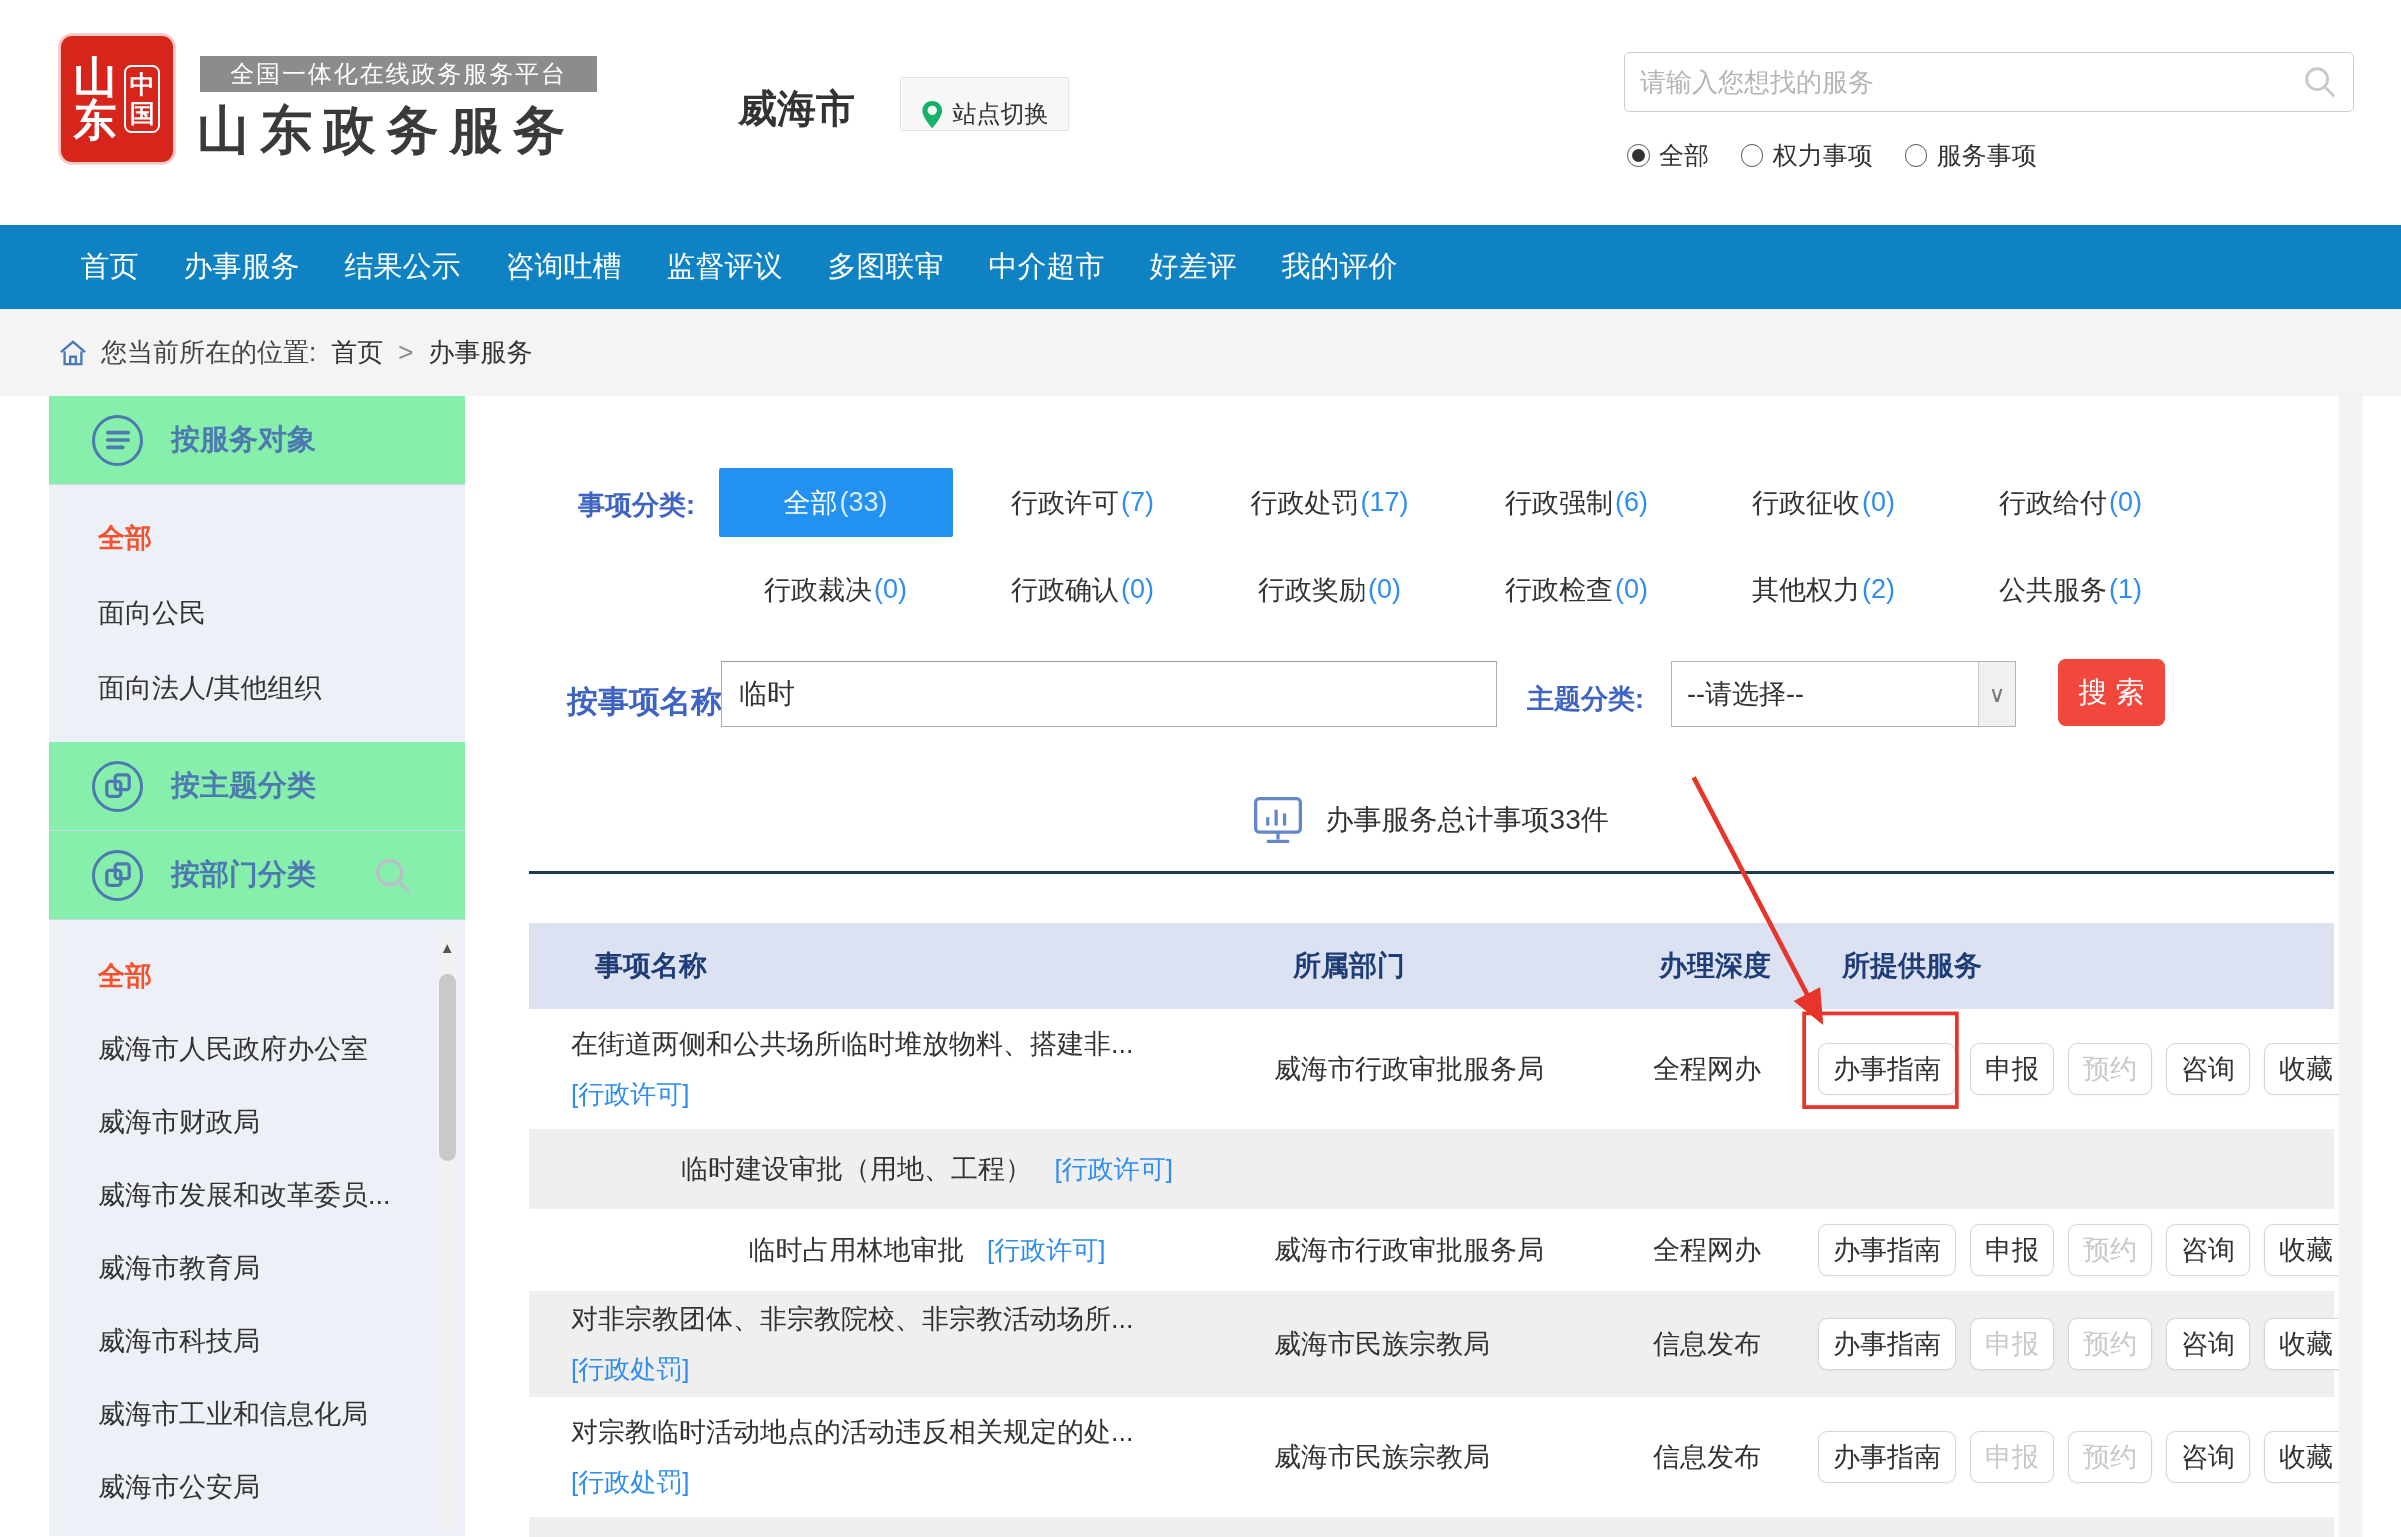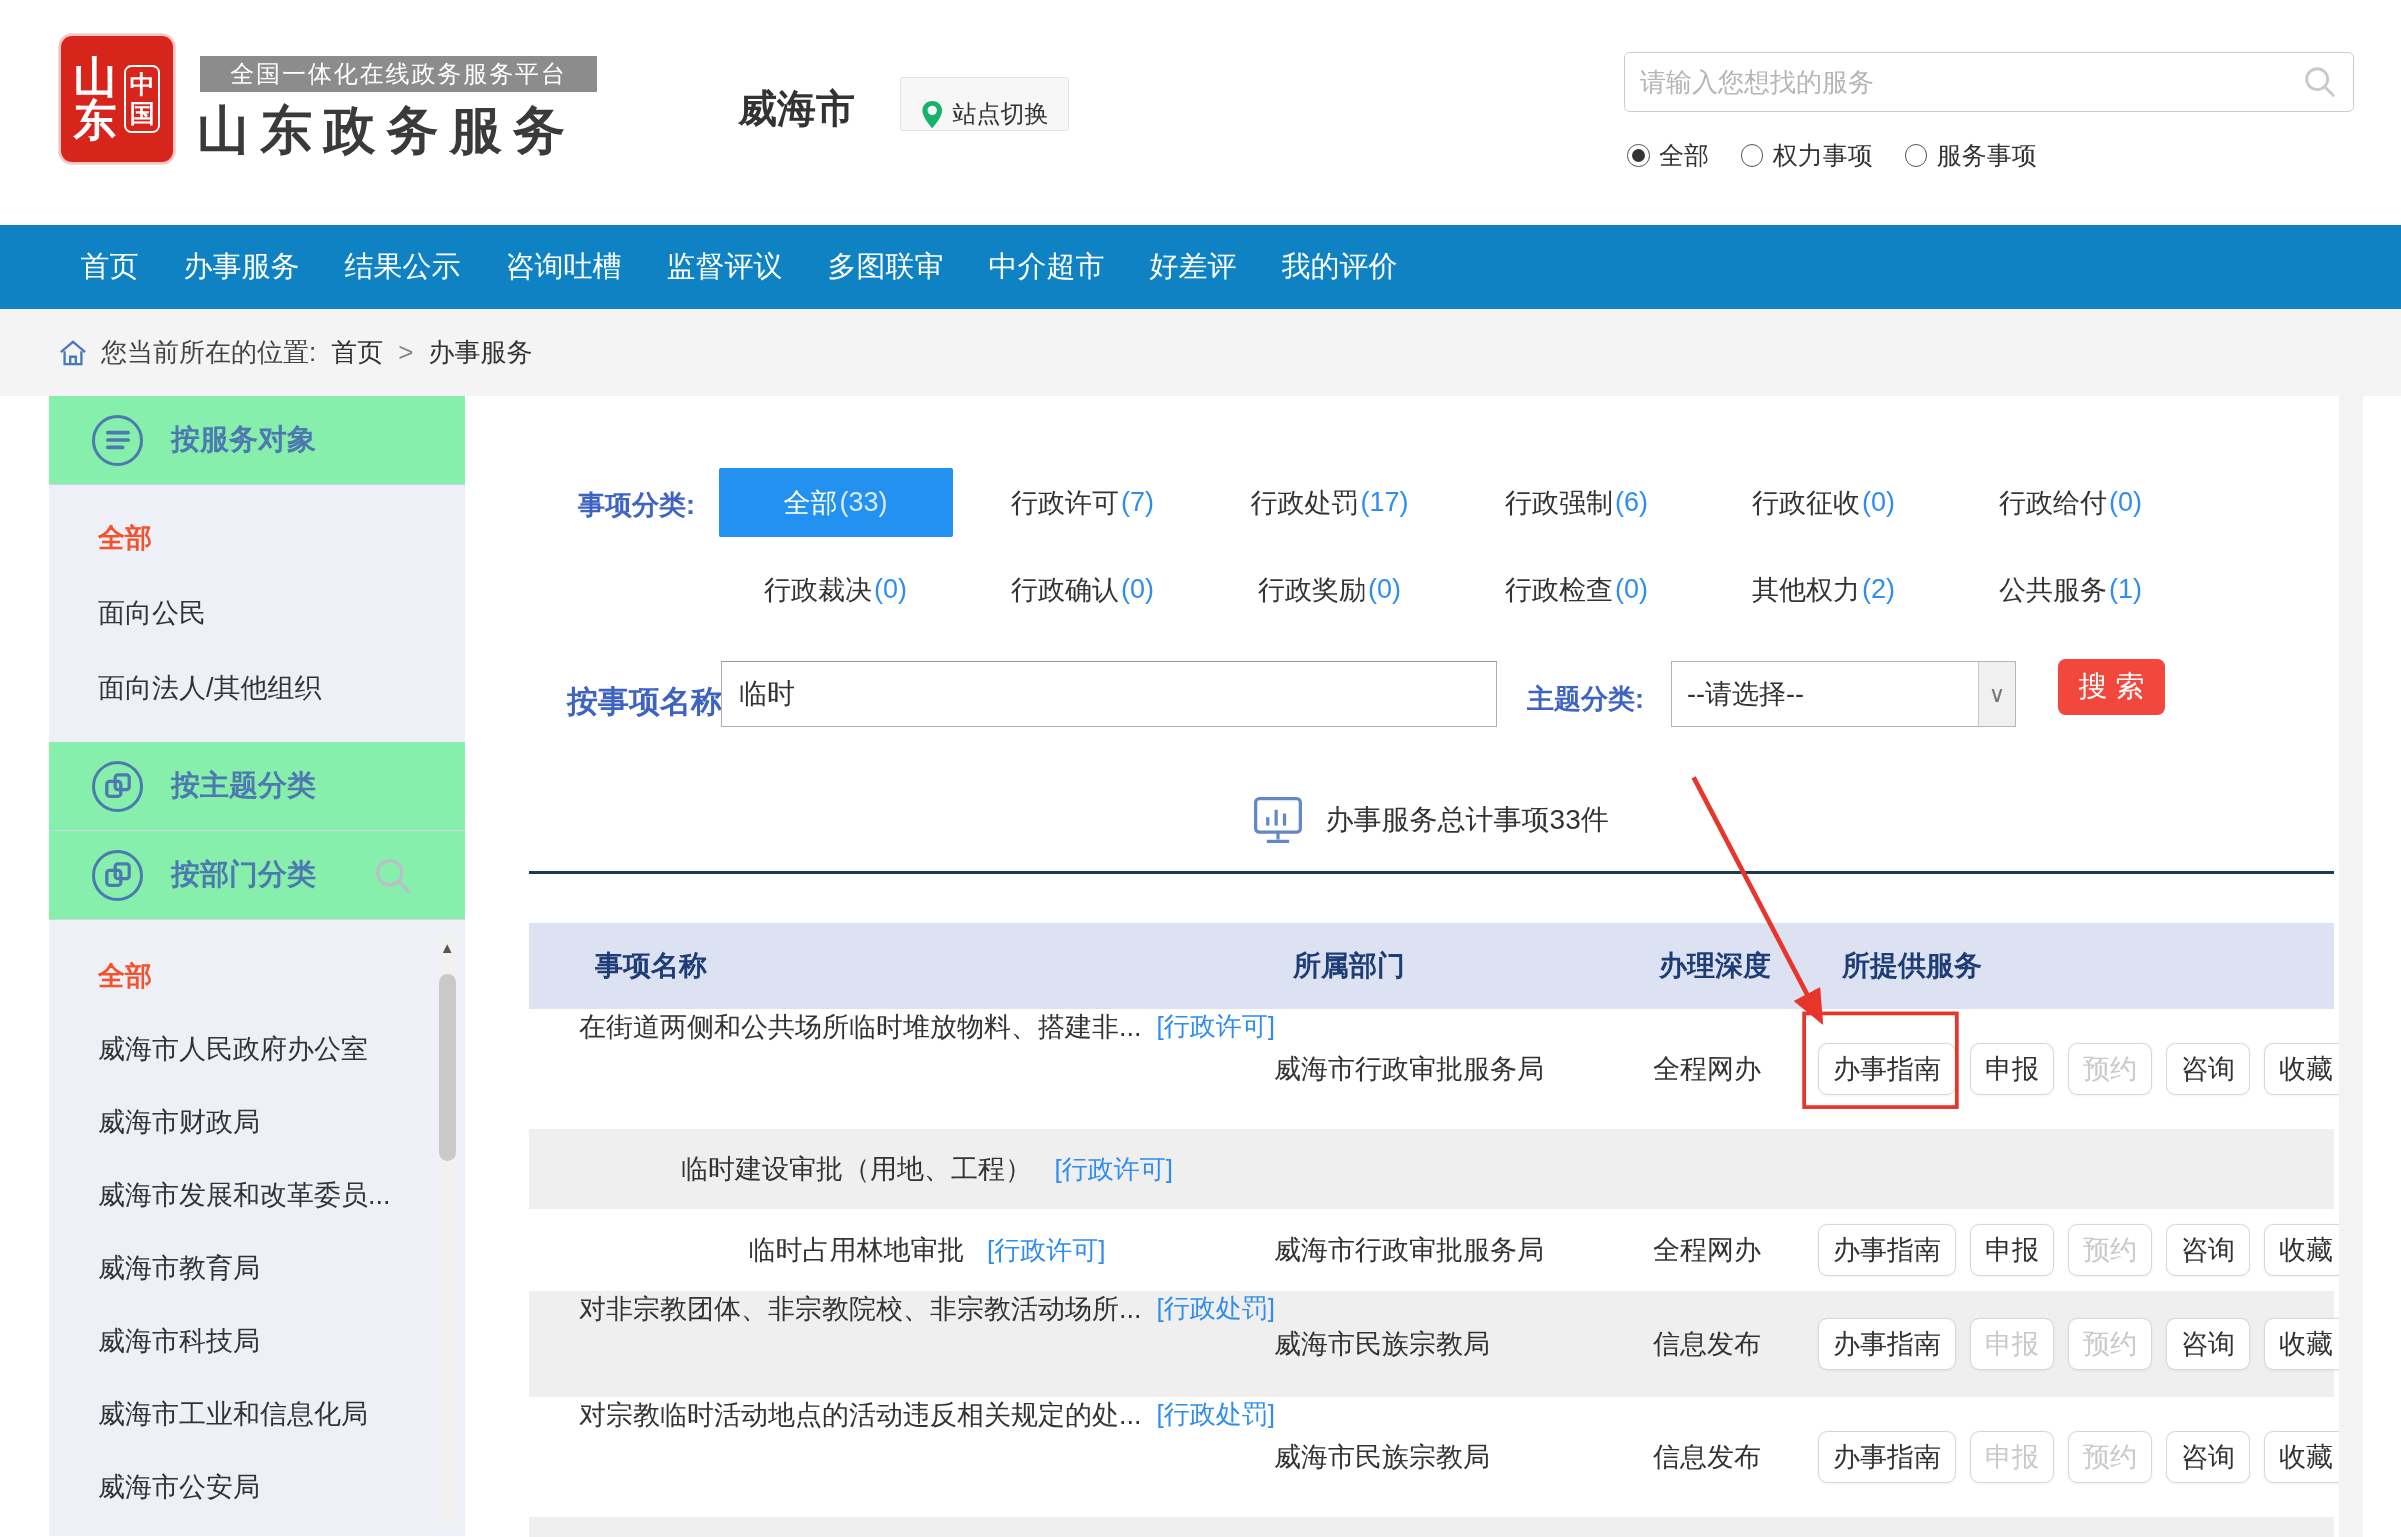--- a/index.html
+++ b/index.html
@@ -59,34 +59,34 @@
 .cat-cell.chip .cname{color:#fff}
 .cat-cell.chip .ccount{color:#d8ecff}
 
 
 .fname-label{position:absolute;left:567px;top:681px;font-size:31px;color:#3e63c3;font-weight:bold}
 .fname-input{position:absolute;left:721px;top:661px;width:776px;height:66px;border:0.9px solid #adadad;border-top-color:#999;background:#fff;font-size:28px;padding:1px 17px;outline:0;color:#333;font-family:inherit}
 .topic-label{position:absolute;left:1527px;top:681px;font-size:27px;color:#3e63c3;font-weight:bold}
 .select{position:absolute;left:1671px;top:661px;width:345px;height:66px;border:0.9px solid #b5b5b5;background:#fff;display:flex;align-items:center;cursor:pointer}
 .select .val{flex:1;padding-left:15px;font-size:27px;color:#333}
 .select .arrow{width:37px;height:100%;border-left:0.9px solid #c9c9c9;background:#f0f0f0;display:flex;align-items:center;justify-content:center;color:#777;font-size:22.5px}
-.search-btn{position:absolute;left:2058px;top:659px;width:107px;height:56px;background:#f2473c;color:#fff;font-size:29px;border:0;border-radius:7.5px;display:flex;align-items:center;justify-content:center;cursor:pointer;white-space:pre}
+.search-btn{position:absolute;left:2058px;top:659px;width:107px;height:67px;background:#f2473c;color:#fff;font-size:29px;border:0;border-radius:7.5px;display:flex;align-items:center;justify-content:center;cursor:pointer;white-space:pre}
 
 
 .stats{position:absolute;left:1251px;top:793px;display:flex;align-items:center;gap:20.6px;font-size:28px;color:#333}
 .hr{position:absolute;left:529px;top:871px;width:1805px;height:2.8px;background:#1a3c52}
 
 
 .table{position:absolute;left:529px;top:923px;width:1805px}
 .thead{height:86px;background:#dce2f1;position:relative;font-size:28px;font-weight:bold;color:#1e3d77}
 .thead span{position:absolute;top:0;line-height:86px}
 .th-name{left:66px}.th-dept{left:764px}.th-depth{left:1130px}.th-srv{left:1313px}
 .trow{position:relative;background:#fff}
 .trow.alt{background:#efefef}
-.c-name{position:absolute;left:42px;top:0;bottom:0;width:712px;display:flex;justify-content:center;gap:15px;font-size:27px}
+.c-name{position:absolute;left:42px;top:0;bottom:0;width:712px;display:flex;flex-direction:column;justify-content:center;gap:15px;font-size:27px}
 .c-name.inline{flex-direction:row;align-items:center;gap:22.5px}
 .c-name .nm{white-space:nowrap;cursor:pointer}
 .tag{color:#2e8ded;font-size:26px;cursor:pointer;white-space:nowrap;align-self:flex-start}
 .c-name.inline .tag{align-self:center}
 .c-dept{position:absolute;left:745px;top:0;bottom:0;display:flex;align-items:center;font-size:27px;white-space:nowrap}
 .c-depth{position:absolute;left:1124px;top:0;bottom:0;display:flex;align-items:center;font-size:27px;white-space:nowrap}
 .c-srv{position:absolute;left:1289px;top:0;bottom:0;display:flex;align-items:center;gap:14px}
 .btn{height:52px;padding:0 14px;border:0.9px solid #d6d6d6;border-radius:9.4px;background:#fff;font-size:27px;display:flex;align-items:center;color:#333;box-shadow:0 0.9px 2.8px rgba(0,0,0,.05);cursor:pointer;white-space:nowrap}
 .btn.dis{color:#c9c9c9;cursor:default}
 

